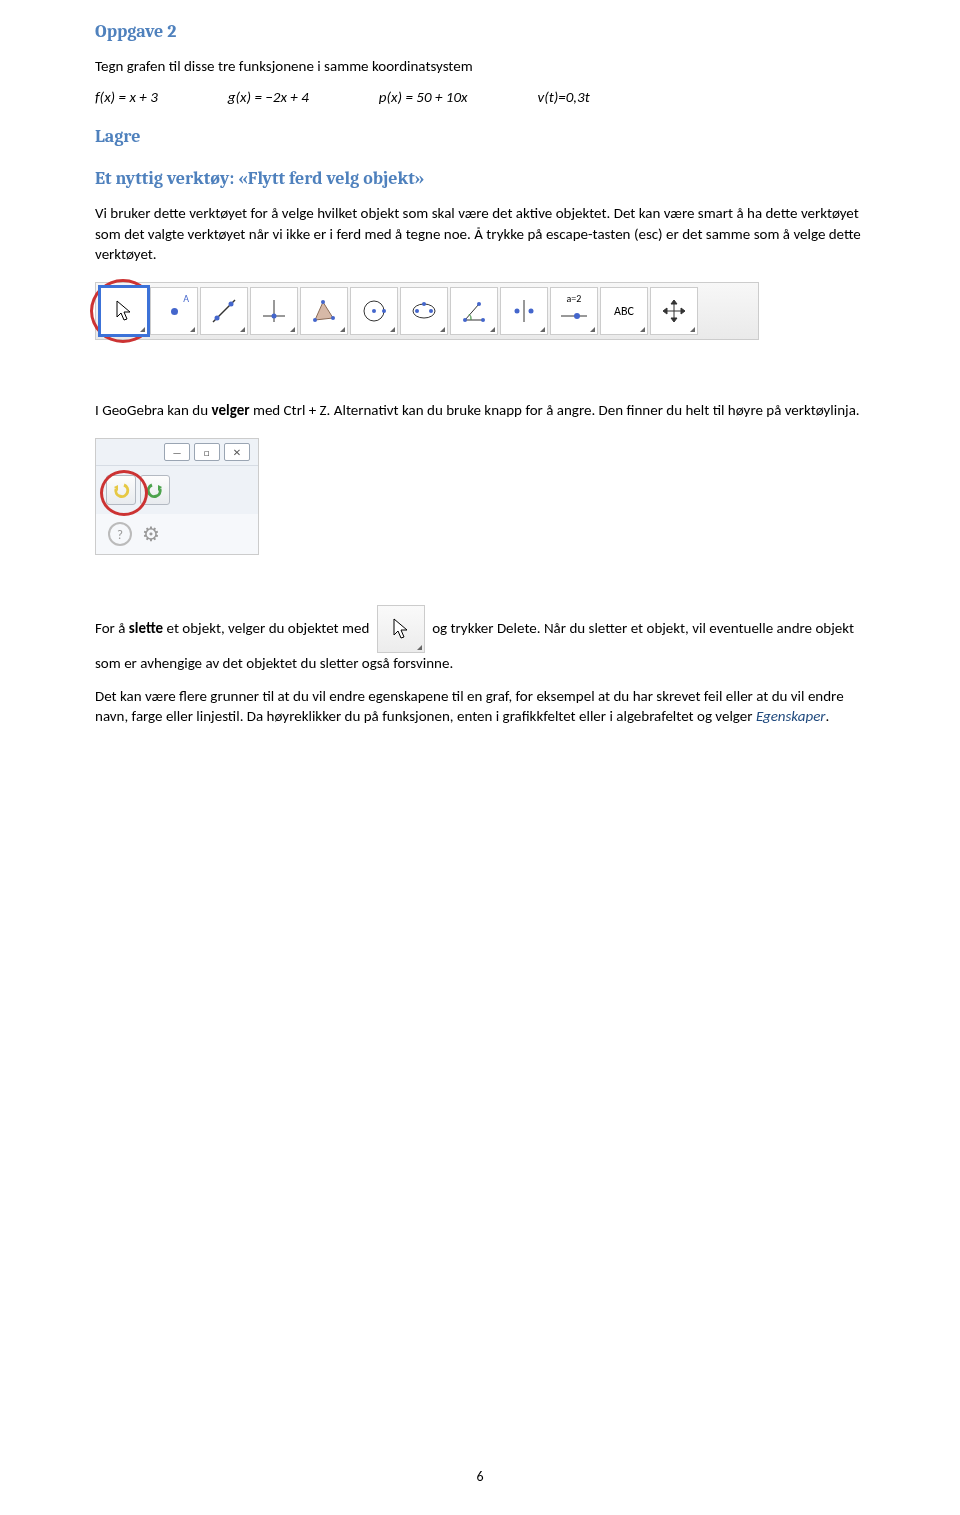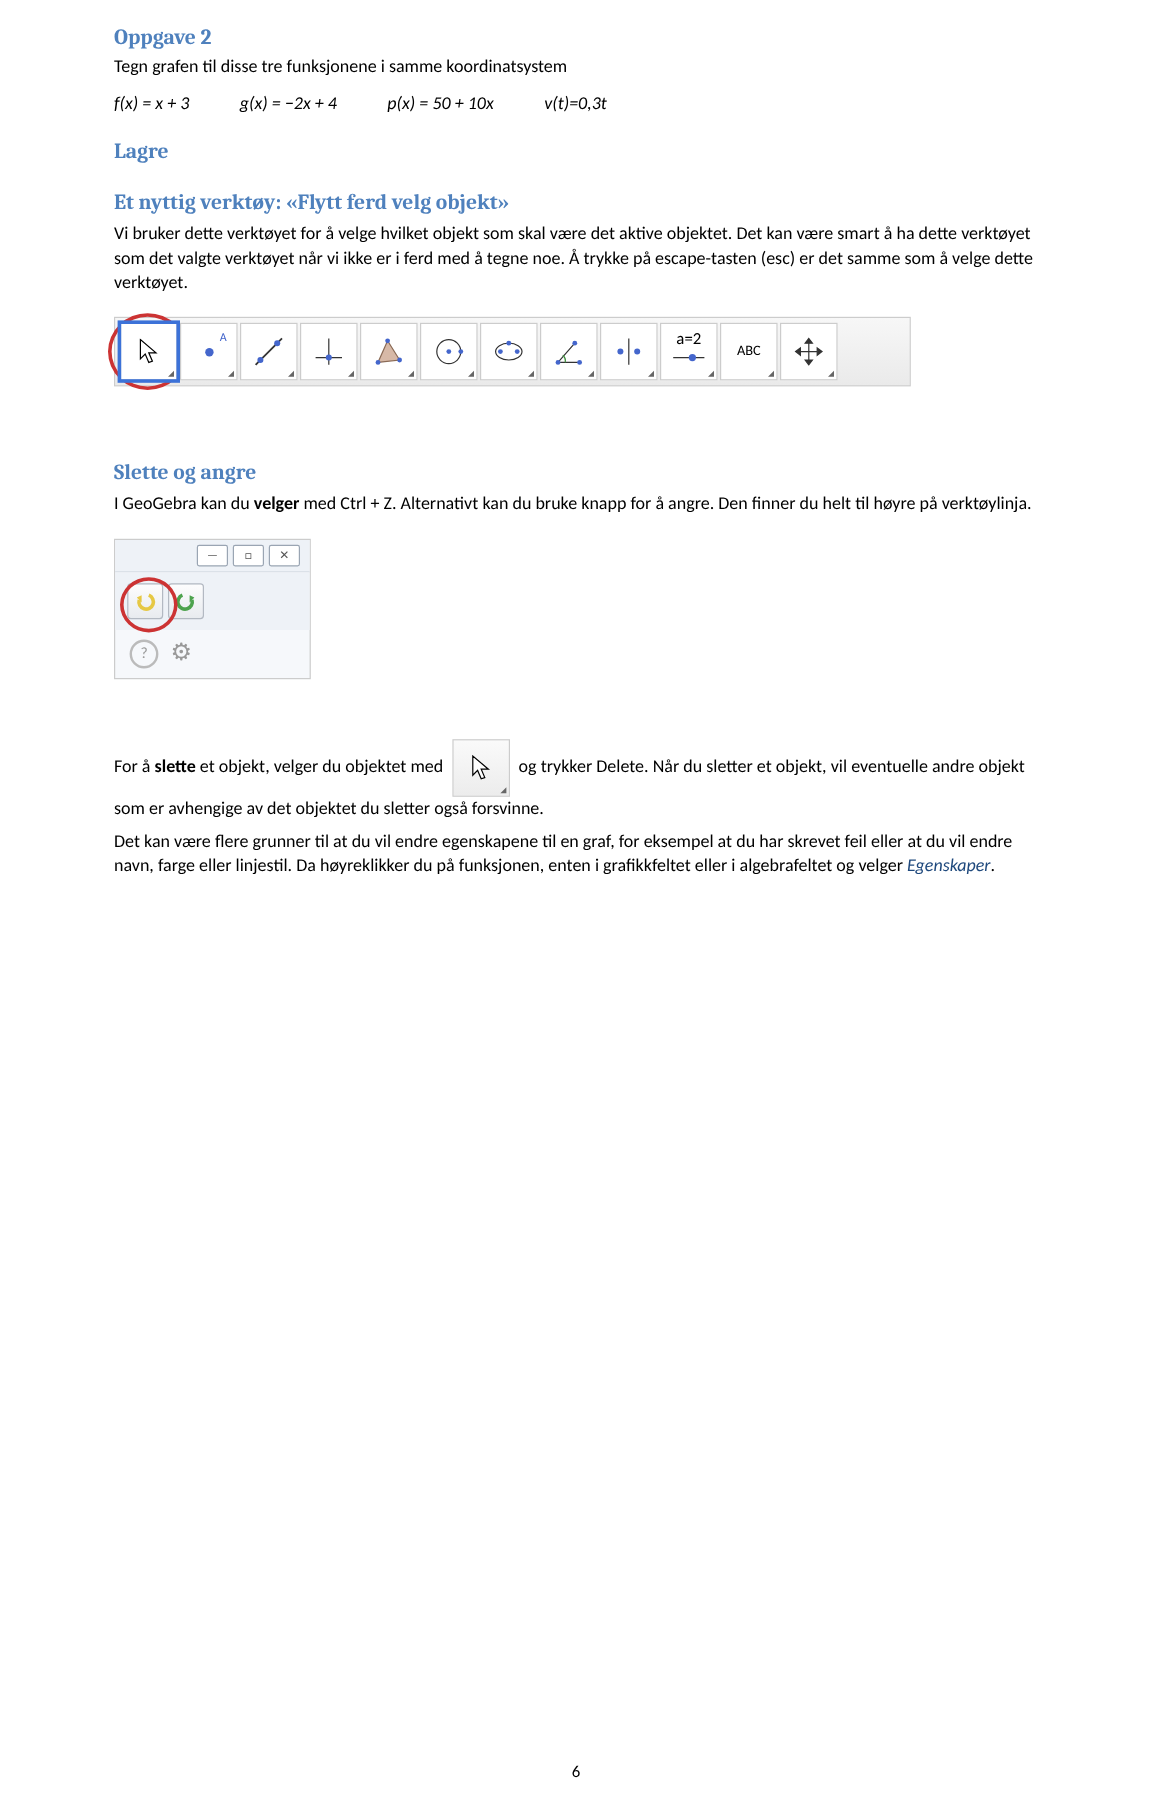--- a/index.html
+++ b/index.html
@@ -26,25 +26,25 @@
     margin: 0 0 2px 0;
   }
   h3.section {
     color: #4f81bd;
     font-family: Cambria, "Times New Roman", serif;
     font-size: 18px;
     font-weight: bold;
     margin: 18px 0 4px 0;
   }
   p {
-    margin: 2px 0 8px 0;
+    margin: 12px 0 8px 0;
   }
   .funcrow {
     display: flex;
-    gap: 42px;
+    gap: 70px;
     margin: 10px 0 14px 0;
     font-style: italic;
   }
   .italic-term {
     font-style: italic;
     color: #1f497d;
   }
   .toolbar-fig {
     margin: 18px 0 60px 0;
     position: relative;
@@ -271,37 +271,36 @@
         </svg>
     </div>
     <div class="tool-btn">
       <svg width="30" height="30">
           <line x1="15" y1="4" x2="15" y2="26" stroke="#333"></line>
           <circle cx="8" cy="15" r="2.5" fill="#4466cc"></circle>
           <circle cx="22" cy="15" r="2.5" fill="#4466cc"></circle>
         </svg>
     </div>
     <div class="tool-btn">
-      <span style="font-size:14px;position:absolute;top:4px;">a=2</span>
+      <span style="font-size:10px;position:absolute;top:4px;">a=2</span>
       <svg width="30" height="12" style="margin-top:10px;">
           <line x1="2" y1="6" x2="28" y2="6" stroke="#333"></line>
           <circle cx="18" cy="6" r="3" fill="#4466cc"></circle>
         </svg>
     </div>
     <div class="tool-btn">
       <span style="font-size:12px;">ABC</span>
     </div>
     <div class="tool-btn">
       <svg width="26" height="26">
           <path d="M13 2 L10 6 L16 6 Z M13 24 L10 20 L16 20 Z M2 13 L6 10 L6 16 Z M24 13 L20 10 L20 16 Z M13 6 L13 20 M6 13 L20 13" stroke="#333" fill="#333"></path>
         </svg>
     </div>
   </div>
 
-  <h3 class="section">Slette og angre</h3>
   <p>
     <span>I GeoGebra kan du </span><b>velger</b><span> med Ctrl + Z. Alternativt kan du bruke knapp for å angre. Den finner du helt til høyre på verktøylinja.</span>
   </p>
 
   <div class="undo-fig">
     <div class="titlebar">
       <div class="win-btn">—</div>
       <div class="win-btn">□</div>
       <div class="win-btn">✕</div>
     </div>

